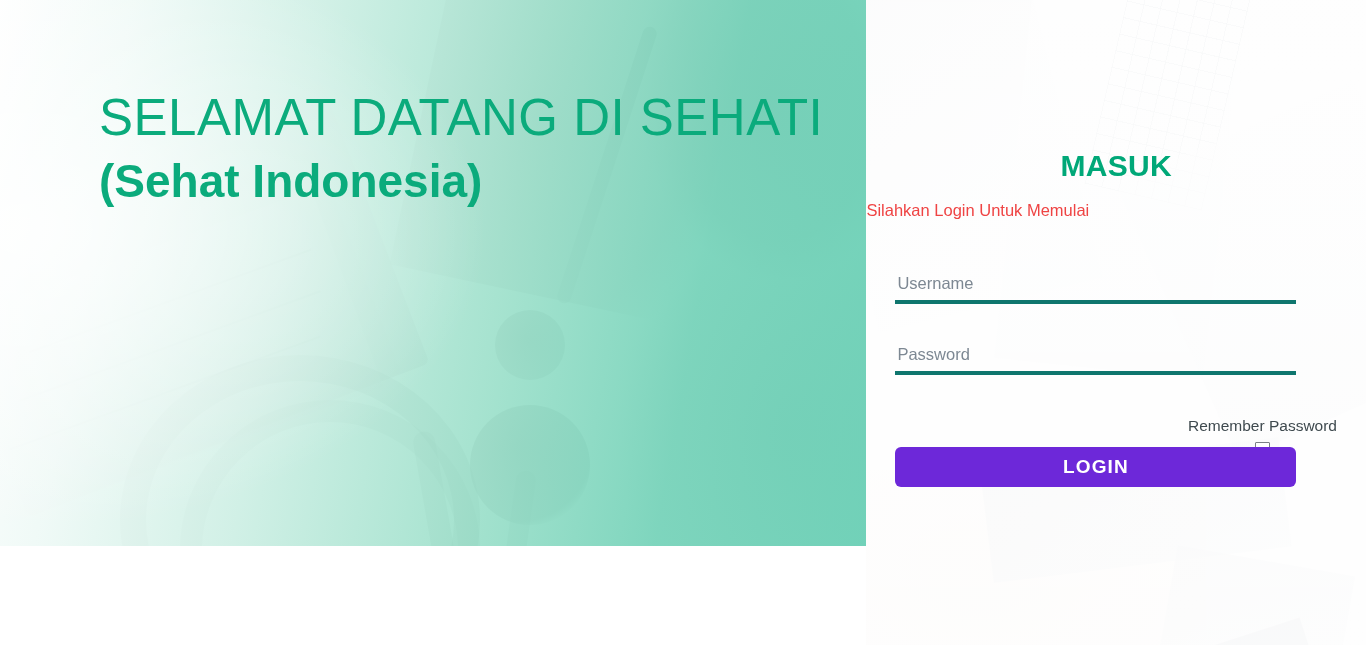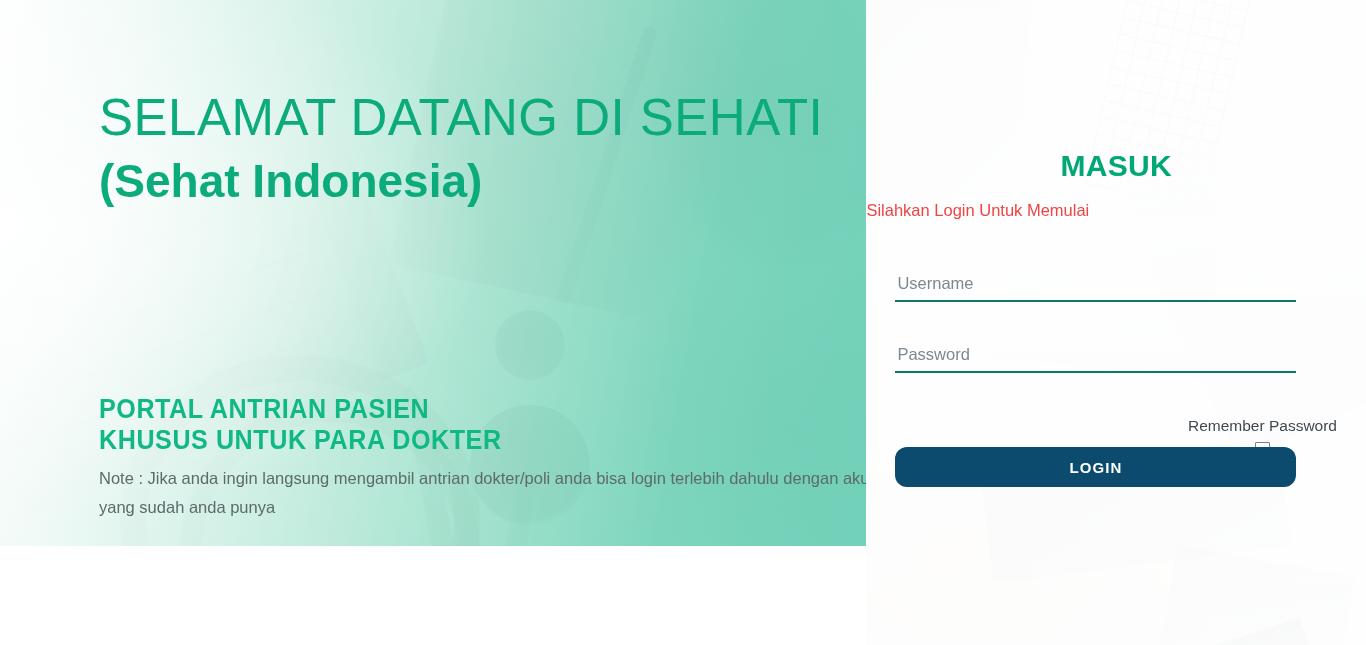--- a/index.html
+++ b/index.html
@@ -320,21 +320,21 @@
     left: 0; right: 0;
     color: #ef4444;
     font-size: 16.5px;
     font-weight: 400;
   }
 
   .field {
     position: absolute;
     left: 29px;
     width: 401px;
-    border-bottom: 2px solid #0f766e;
+    border-bottom: 4px solid #0f766e;
   }
   .field-username { top: 266px; }
   .field-password { top: 337px; }
   .field input {
     width: 100%;
     height: 34px;
     border: 0;
     outline: none;
     background: transparent;
     font-family: "Liberation Sans", sans-serif;
@@ -366,25 +366,25 @@
     display: inline-block;
   }
 
   .login-button {
     position: absolute;
     top: 447px;
     left: 29px;
     width: 401px;
     height: 40px;
     border: 0;
-    border-radius: 12px;
-    background: #0c4a6e;
+    border-radius: 6px;
+    background: #6d28d9;
     color: #ffffff;
     font-family: "Liberation Sans", sans-serif;
-    font-size: 15px;
+    font-size: 19px;
     font-weight: 700;
     letter-spacing: 1.1px;
     cursor: pointer;
   }
 </style>
 </head>
 <body>
 
 <div id="app">
 
@@ -409,25 +409,20 @@
       <div class="ph ph-blob-r"></div>
     </div>
 
     <div class="hero-wash"></div>
     <div class="hero-wash2"></div>
 
     <div class="hero-content">
       <h1 class="hero-title">SELAMAT DATANG DI SEHATI</h1>
       <h1 class="hero-title-2">(Sehat Indonesia)</h1>
 
-      <div class="hero-footer">
-        <div class="hero-sub">PORTAL ANTRIAN PASIEN</div>
-        <div class="hero-sub">KHUSUS UNTUK PARA DOKTER</div>
-        <p class="hero-note">Note : Jika anda ingin langsung mengambil antrian dokter/poli anda bisa login terlebih dahulu dengan akun yang sudah anda punya</p>
-      </div>
     </div>
   </section>
 
   <section class="login">
 
     <div class="login-photo">
       <div class="lp lp-a"></div>
       <div class="lp lp-b"></div>
       <div class="lp lp-grid"></div>
       <div class="lp lp-c"></div>

